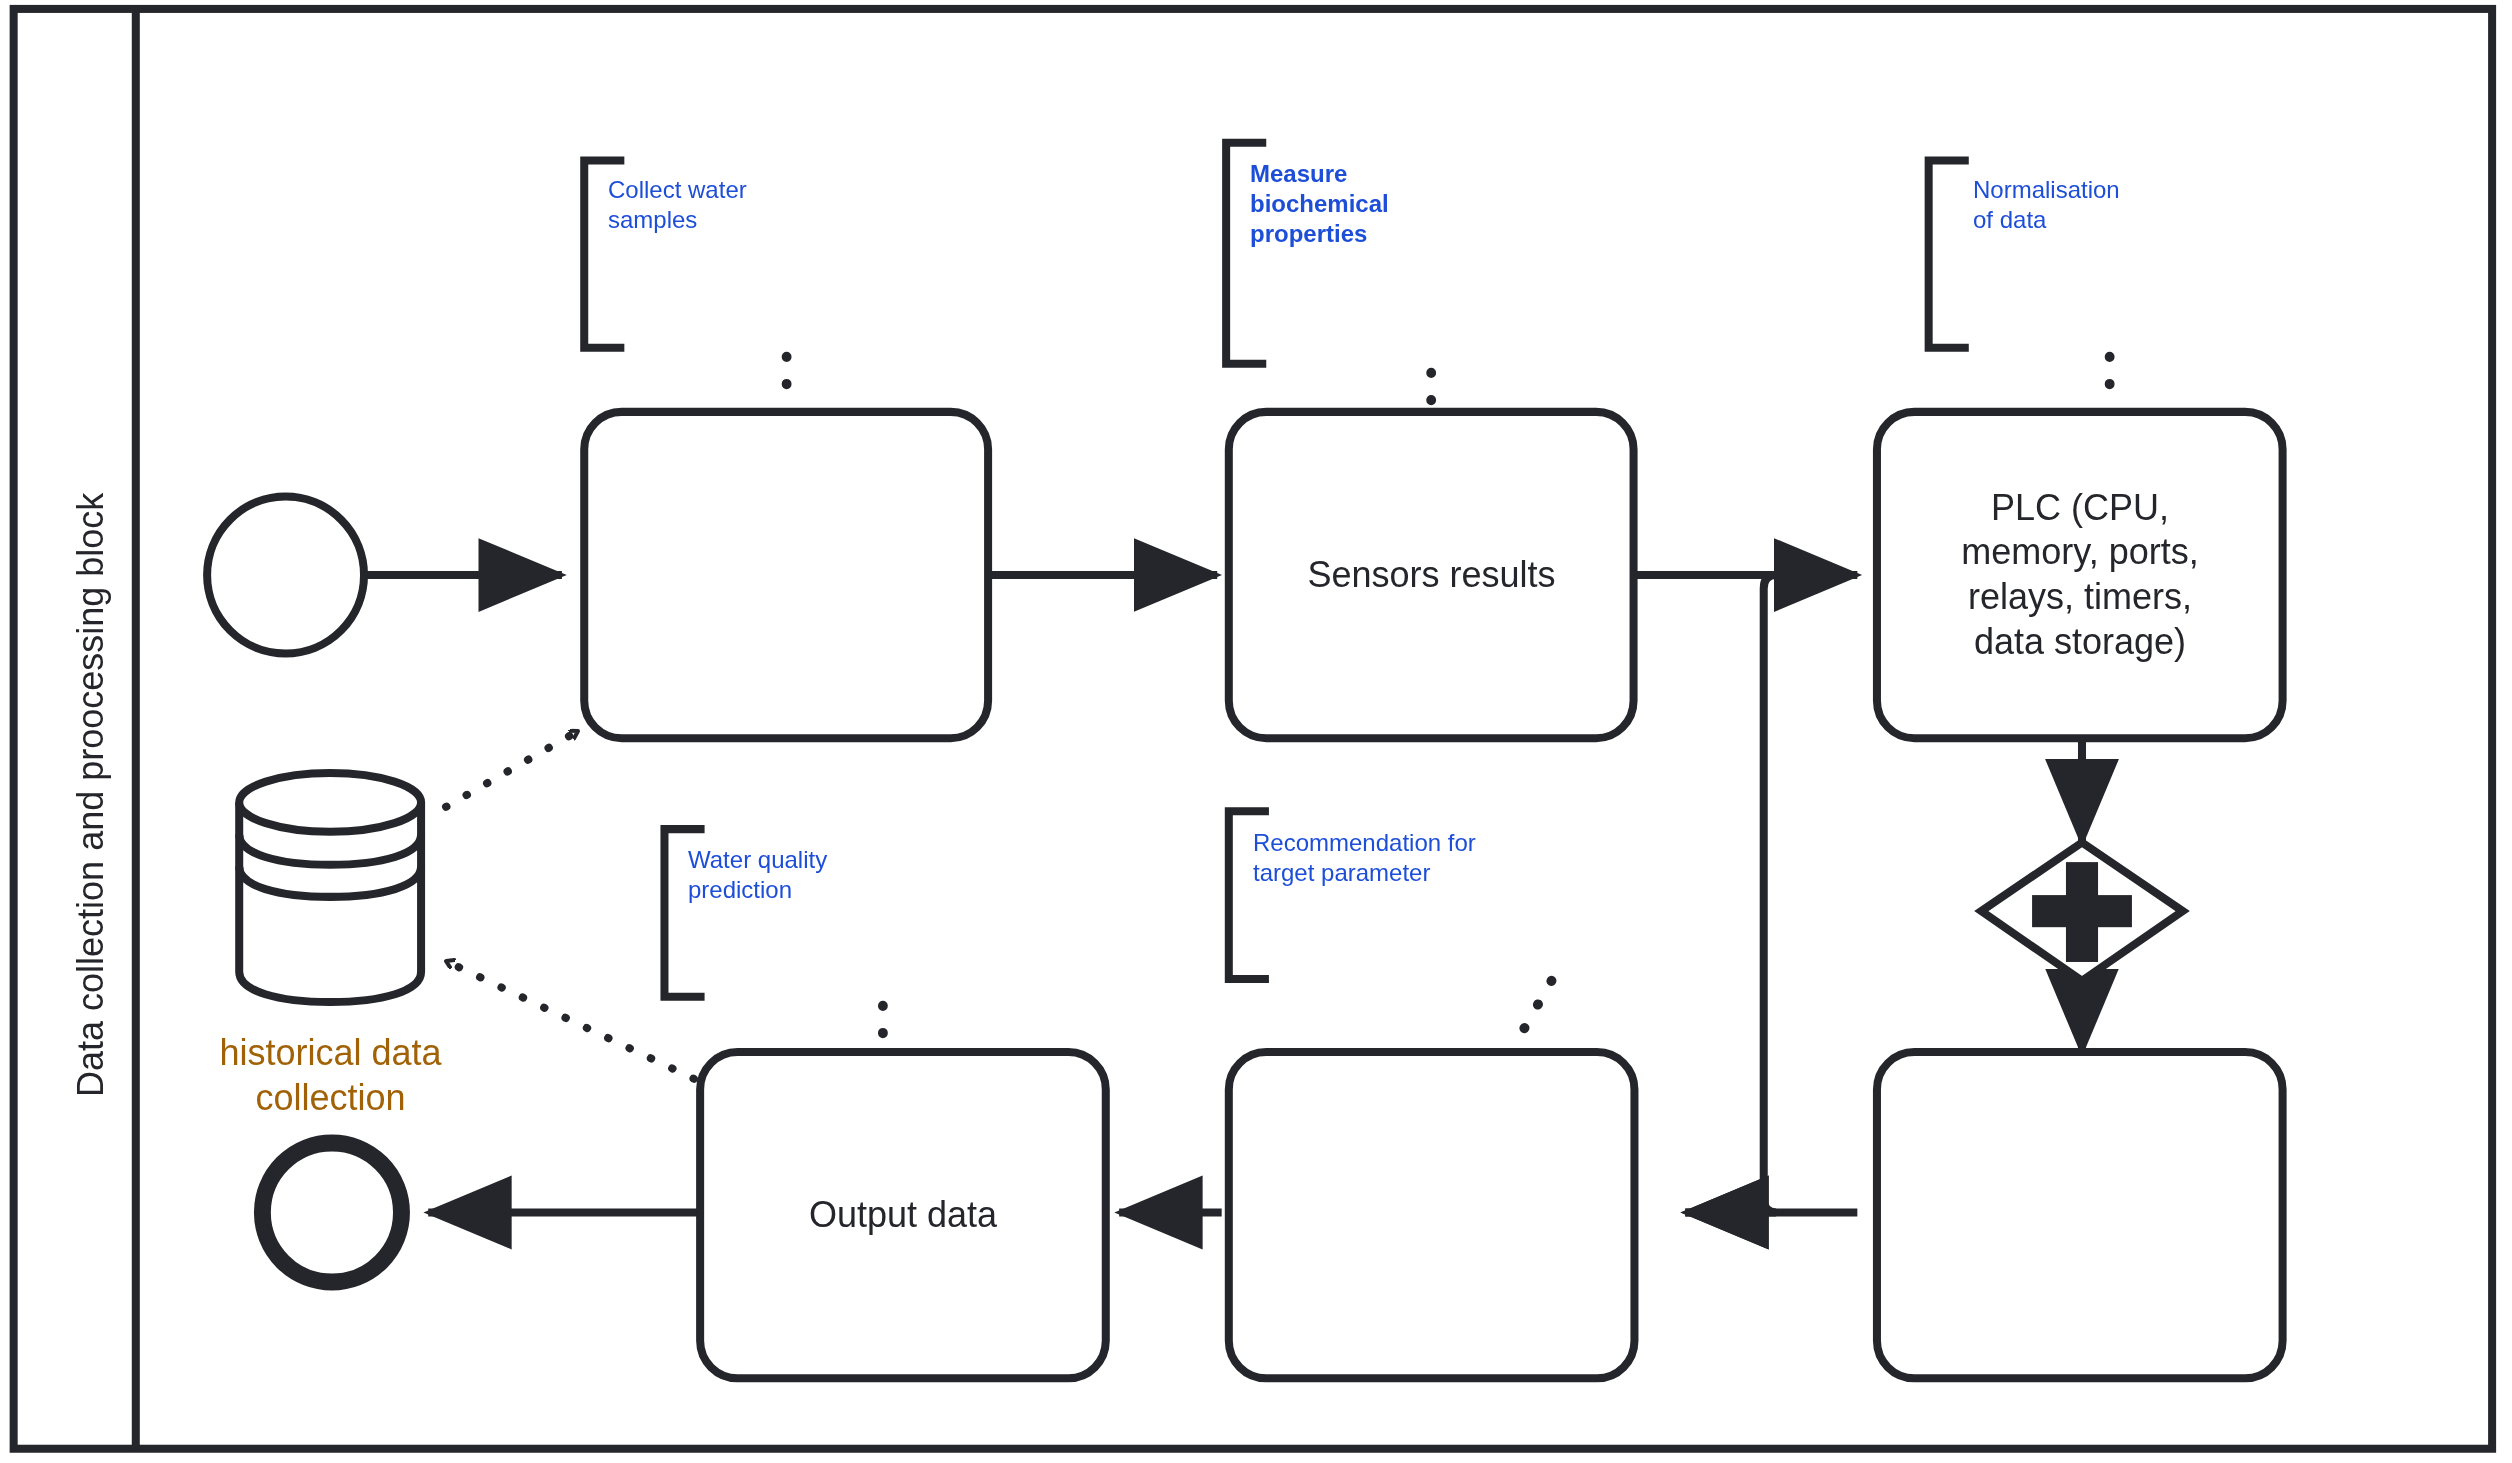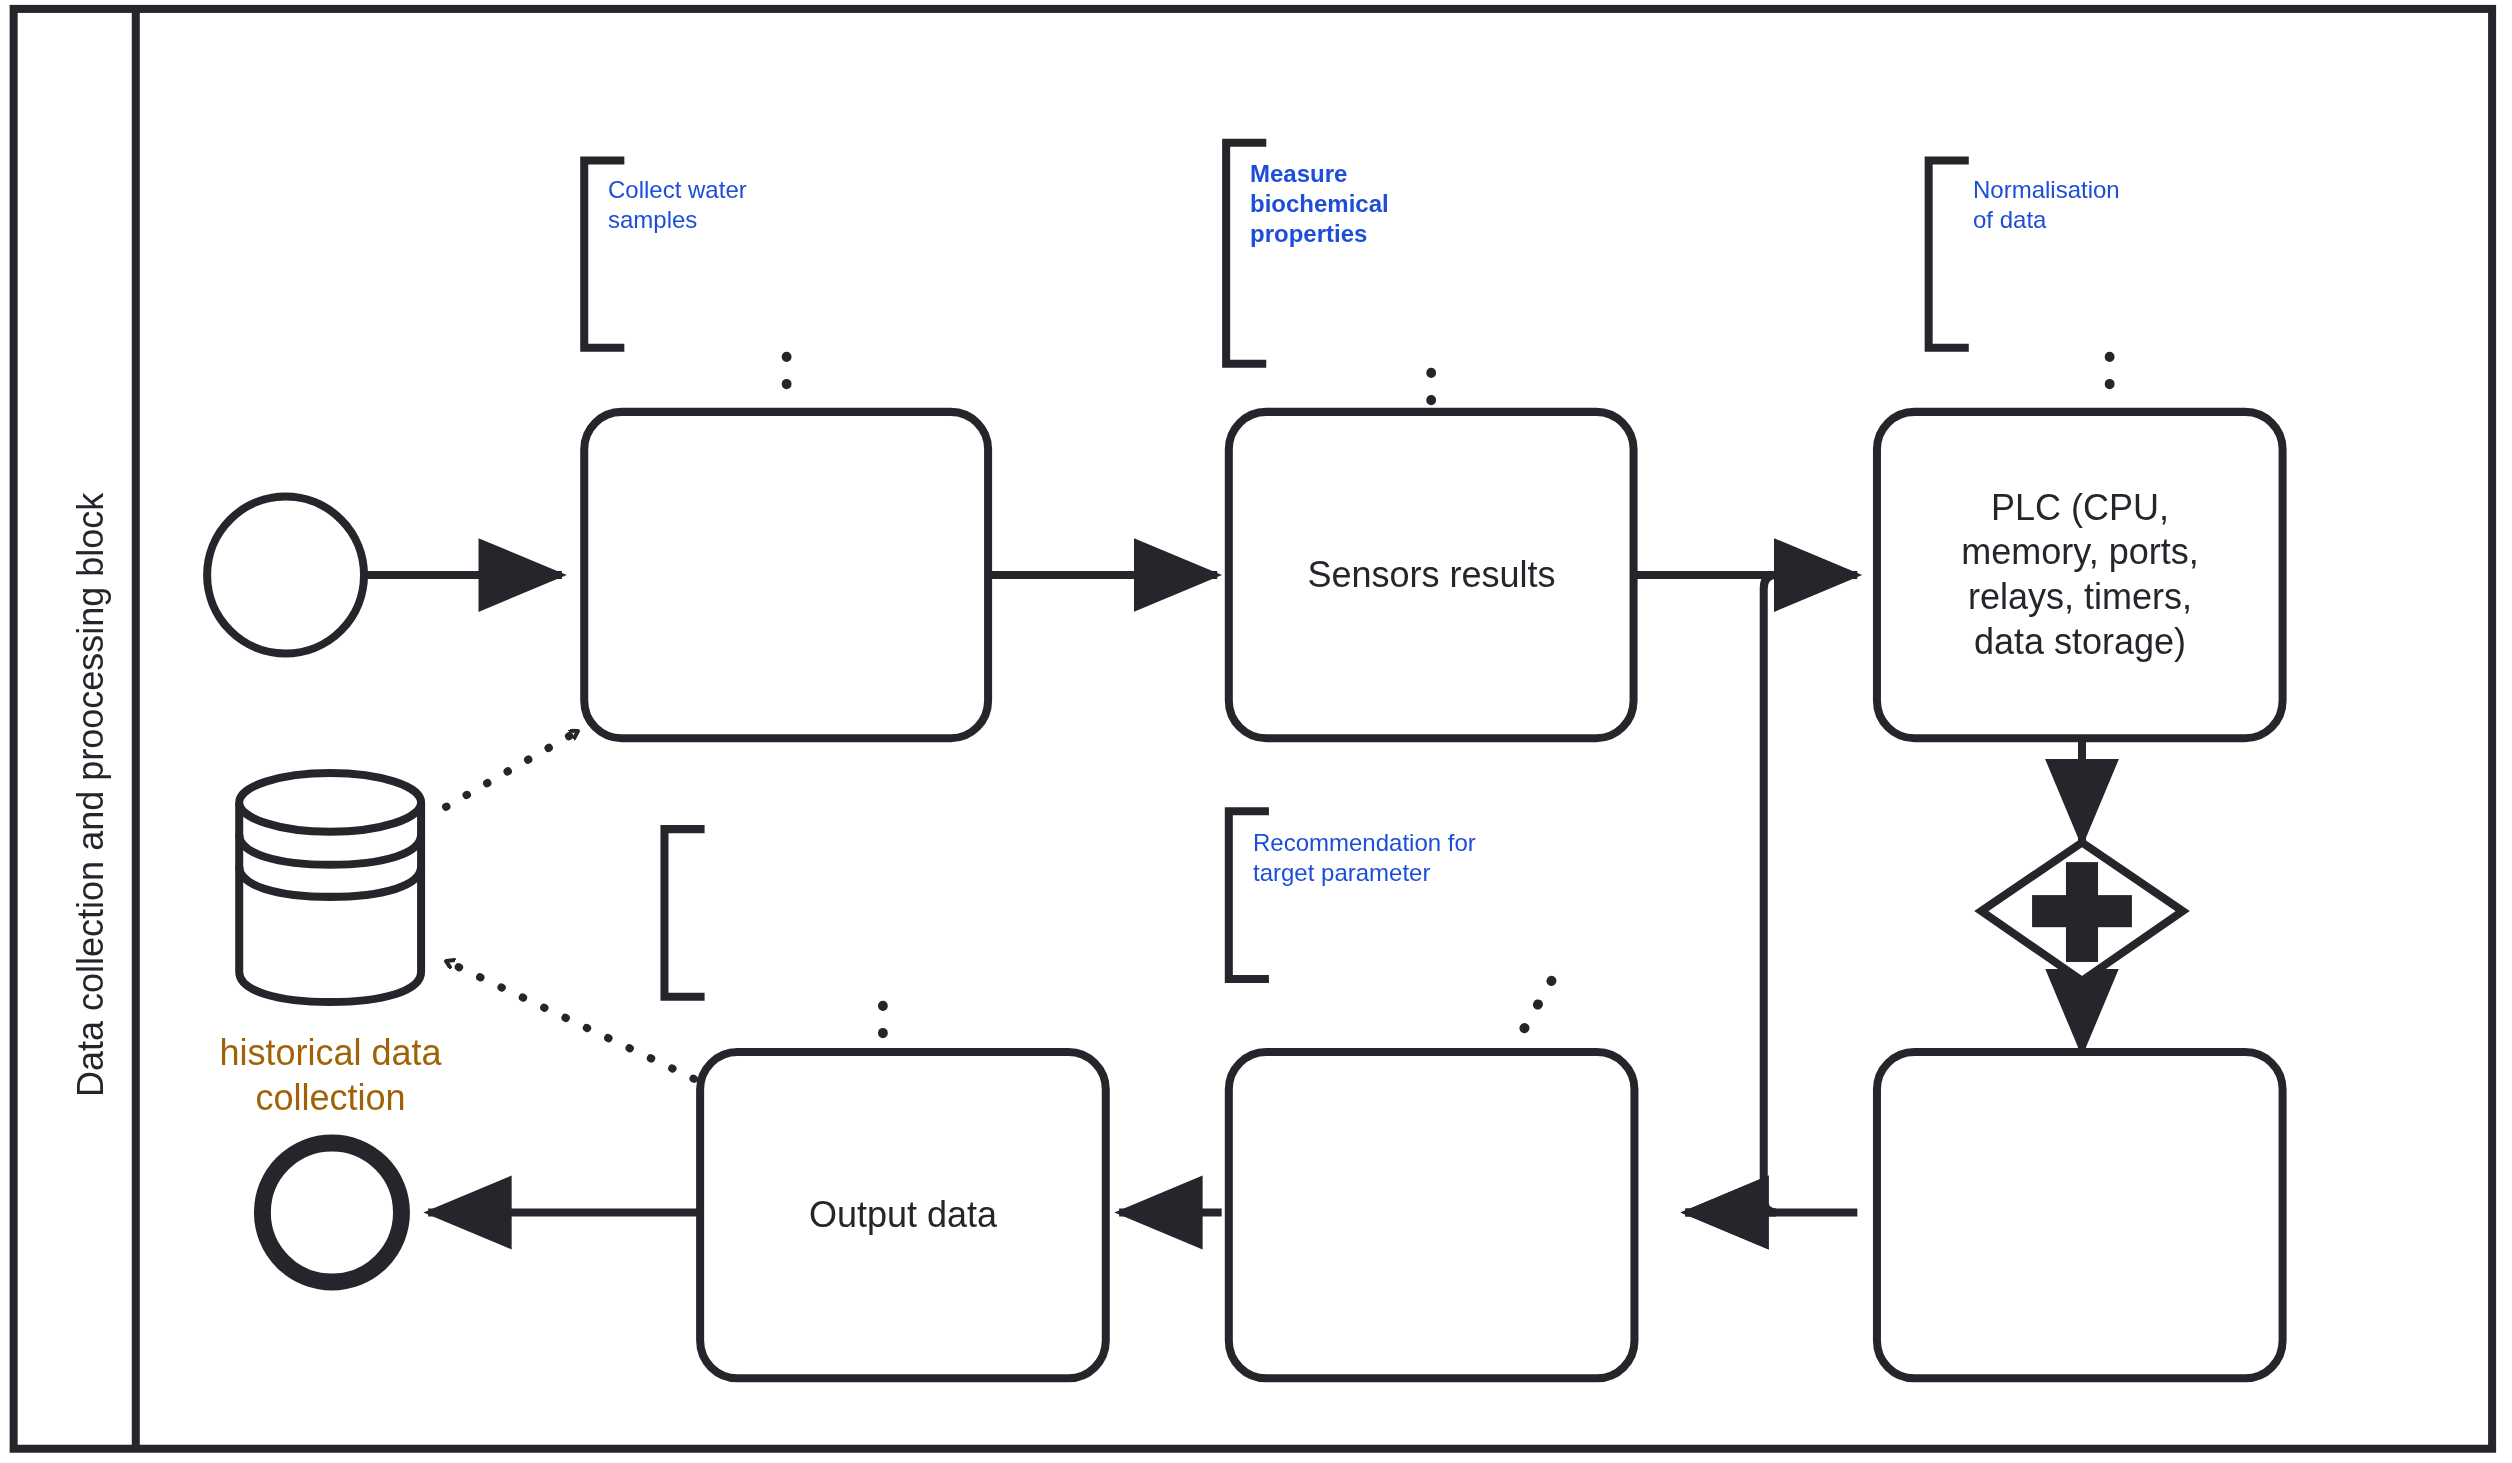--- a/index.html
+++ b/index.html
@@ -161,20 +161,22 @@
   <div class="node-label" style="left:1229px; top:412px; width:405px; height:326px;">Sensors results</div>
   <div class="node-label" style="left:700px; top:1052px; width:406px; height:326px;">Output data</div>
 
   <div class="anno-label" style="left:608px; top:175px; width:357px;">Collect water
 samples</div>
   <div class="anno-label" style="left:1250px; top:159px; width:357px;font-weight:bold;">Measure
 biochemical
 properties</div>
   <div class="anno-label" style="left:1953px; top:175px; width:375px;margin-left:20px;">Normalisation
 of data</div>
+  <div class="anno-label" style="left:688px; top:845px; width:357px;">Water quality
+prediction</div>
   <div class="anno-label" style="left:1253px; top:828px; width:499px;">Recommendation for
 target parameter</div>
 
   <div class="store-label" style="left:161px; top:1030px; width:339px;">historical data
 collection</div>
 
 </div>
 
 
 </body></html>

